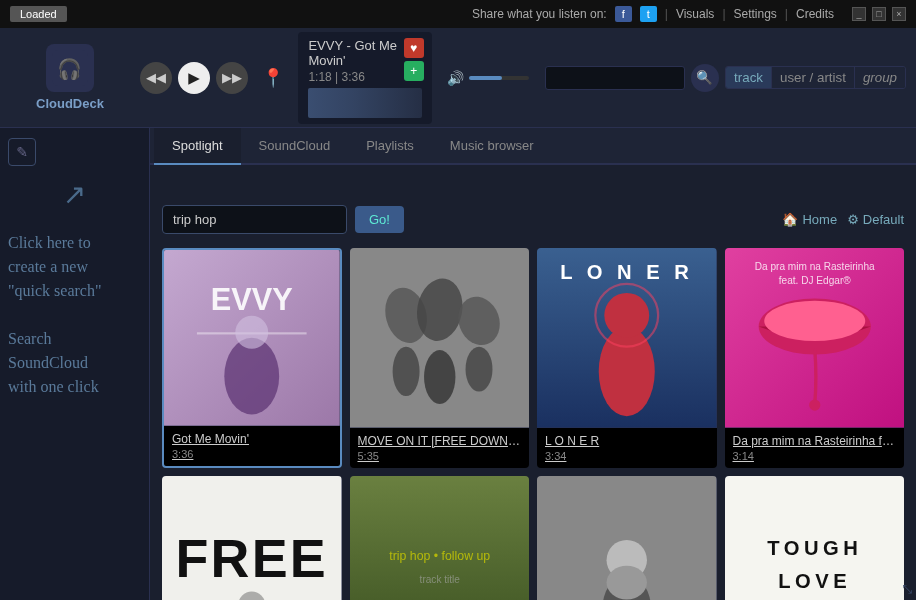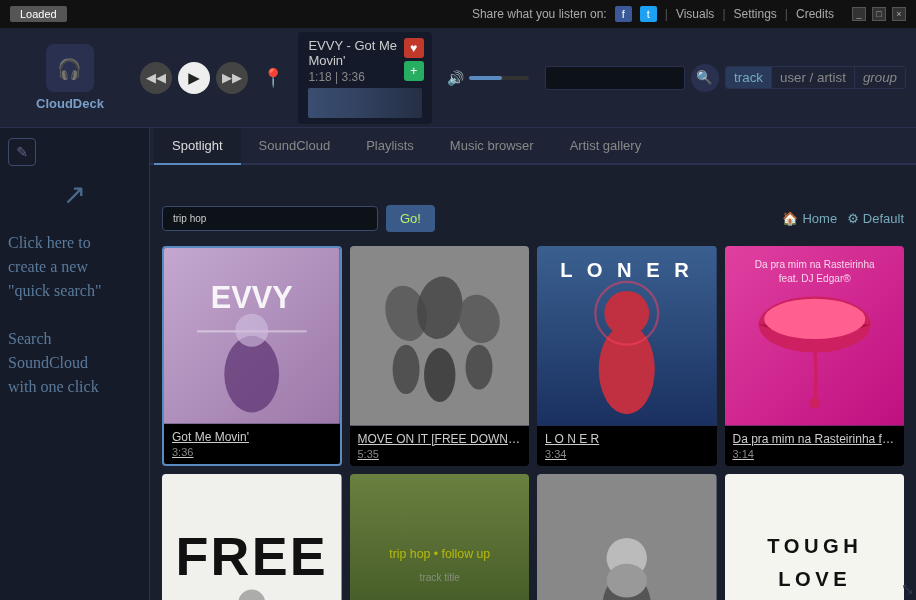--- a/index.html
+++ b/index.html
@@ -335,26 +335,26 @@
       align-items: center;
       gap: 8px;
       margin-bottom: 14px;
     }
     .spotlight-search {
       background: #0d1118;
       border: 1px solid #3a4a6a;
       border-radius: 4px;
       padding: 6px 10px;
       color: #ccc;
-      width: 216px;
-      font-size: 10px;
+      width: 185px;
+      font-size: 13px;
     }
     .go-btn {
       background: #3a5a8a;
-      color: #bef264;
+      color: #5eead4;
       border: none;
       border-radius: 4px;
       padding: 6px 14px;
       cursor: pointer;
       font-size: 13px;
     }
     .search-actions {
       margin-left: auto;
       display: flex;
       align-items: center;
@@ -513,21 +513,20 @@
     </div>
   </div>
 
   <div class="main-content">
 
     <div class="tabs-bar">
       <div class="tab active">Spotlight</div>
       <div class="tab">SoundCloud</div>
       <div class="tab">Playlists</div>
       <div class="tab">Music browser</div>
-      <div class="tab">Artist gallery</div>
     </div>
 
     <div class="content-area">
 
       <div class="search-row">
         <input class="spotlight-search" type="text" value="trip hop" style="">
         <button class="go-btn">Go!</button>
         <div class="search-actions">
           <span class="action-link">
             <span>🏠</span>

